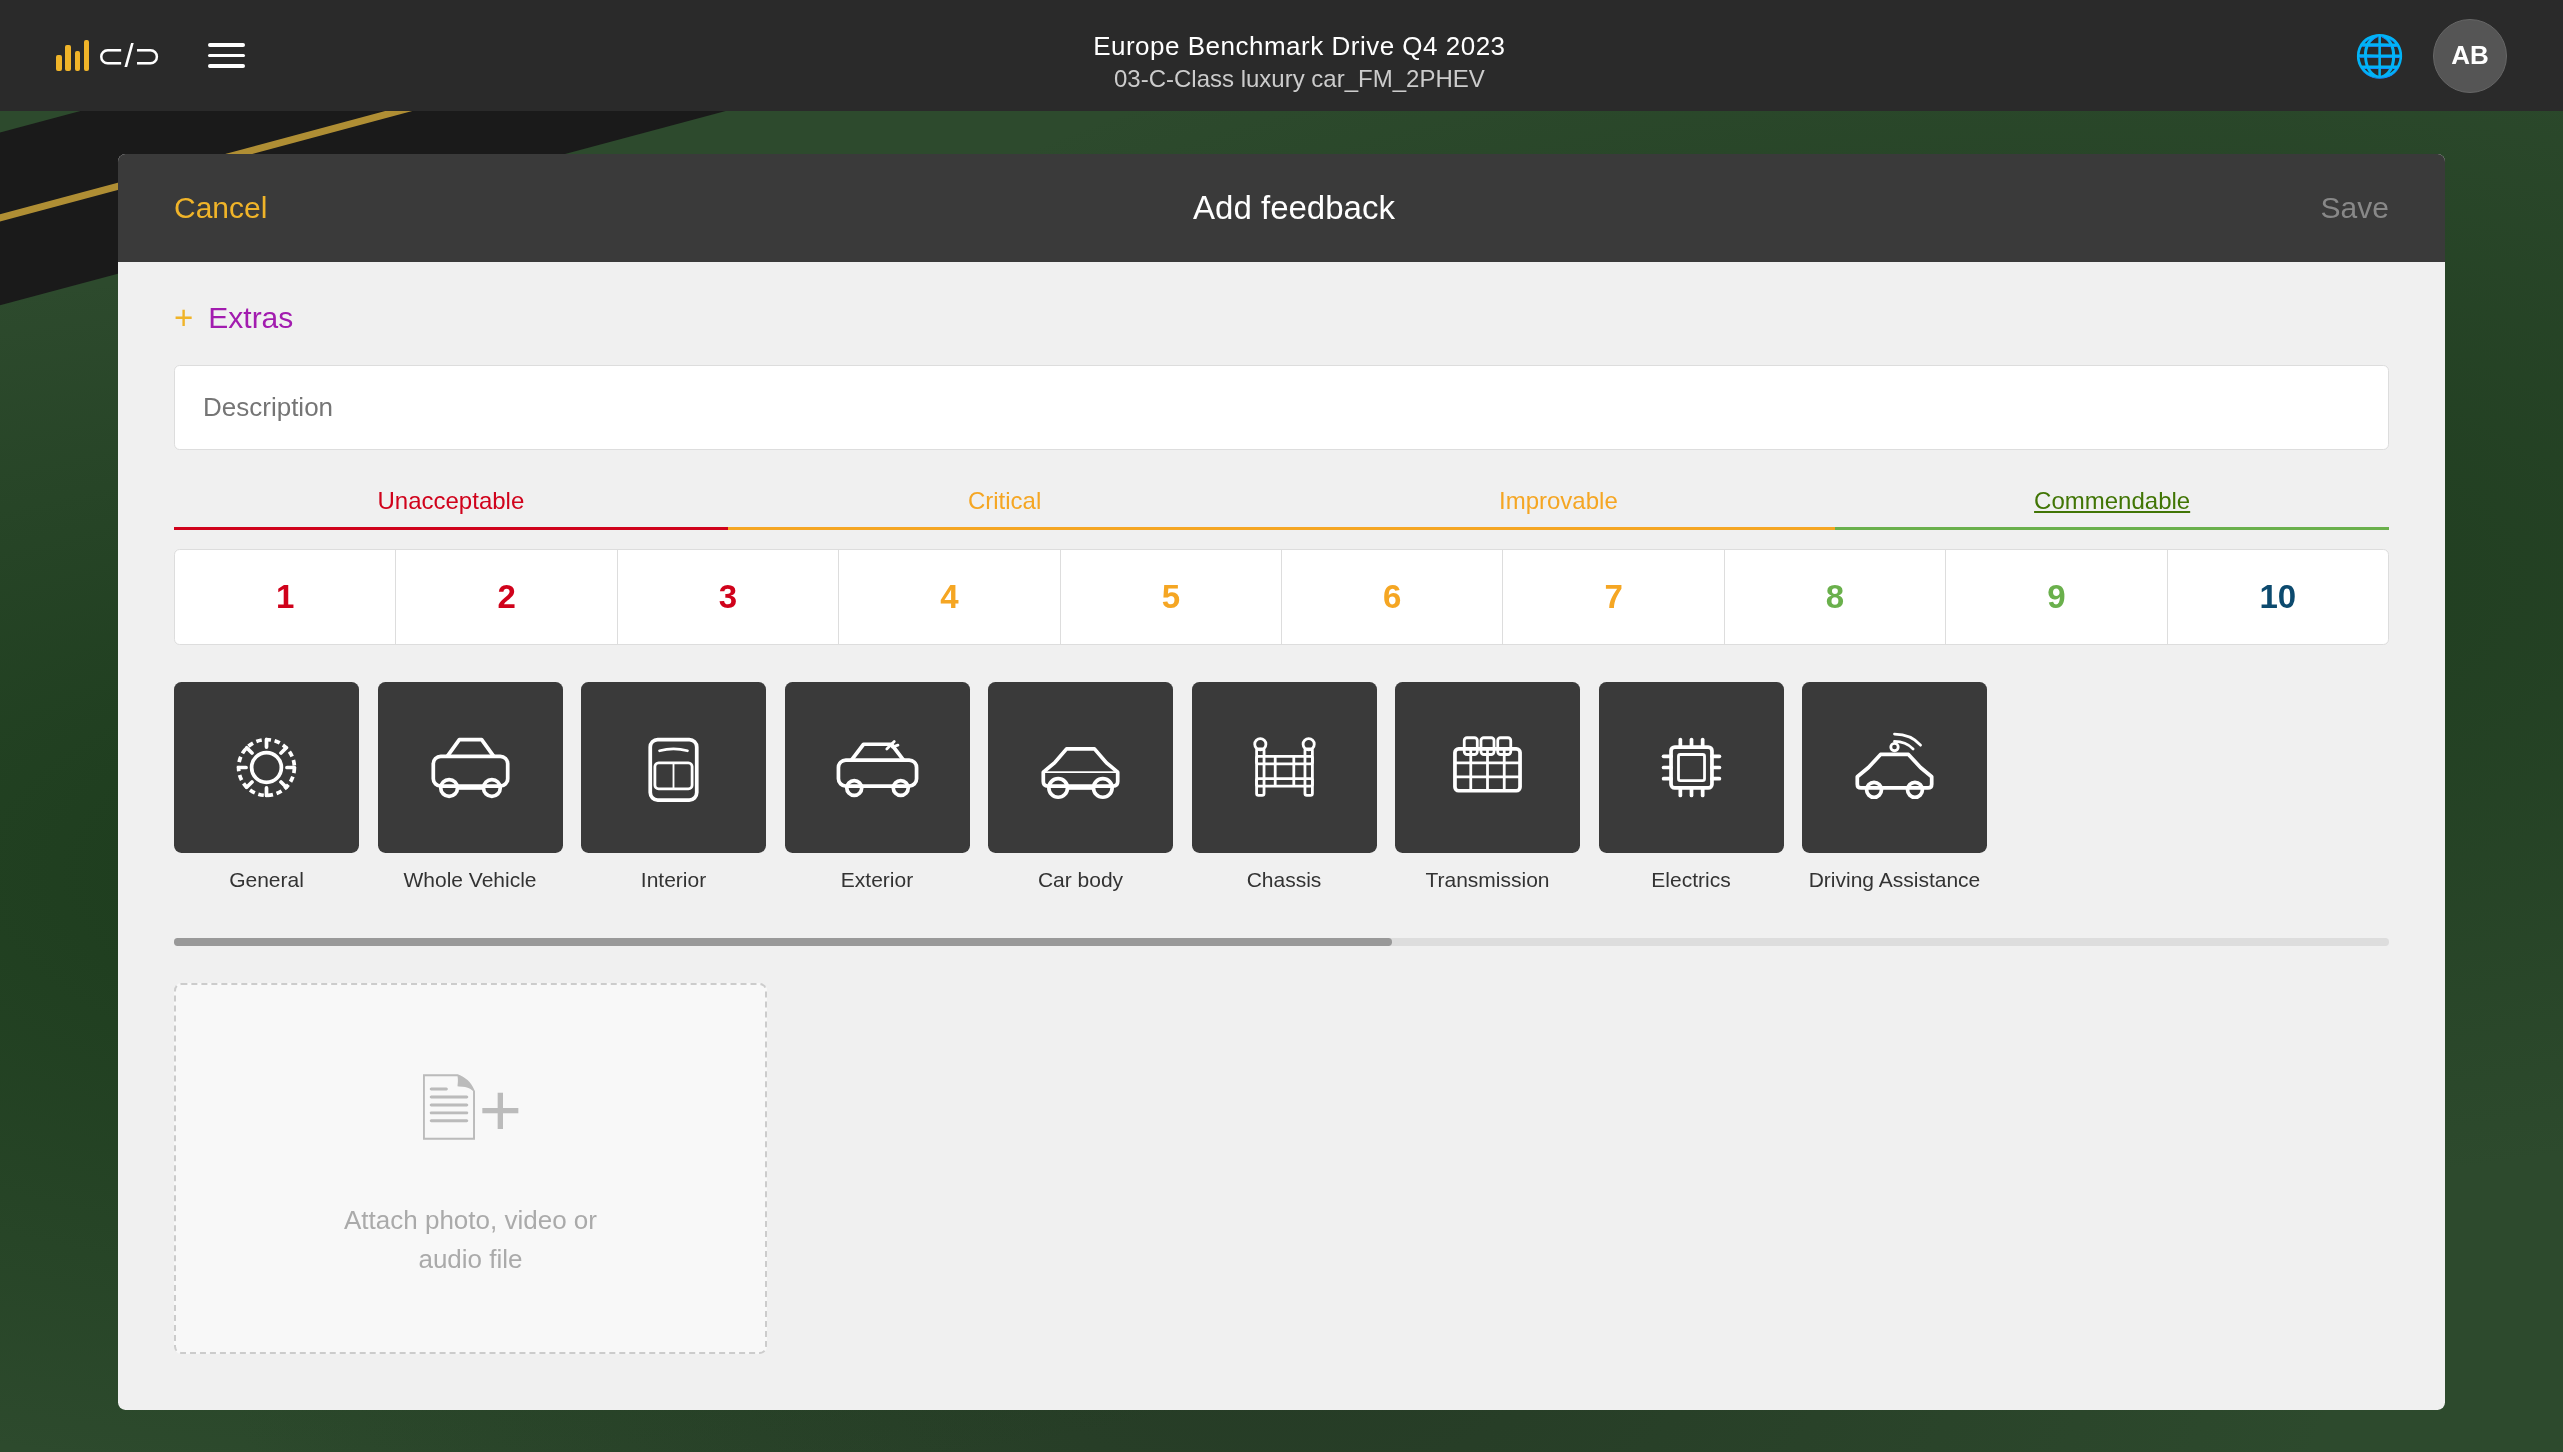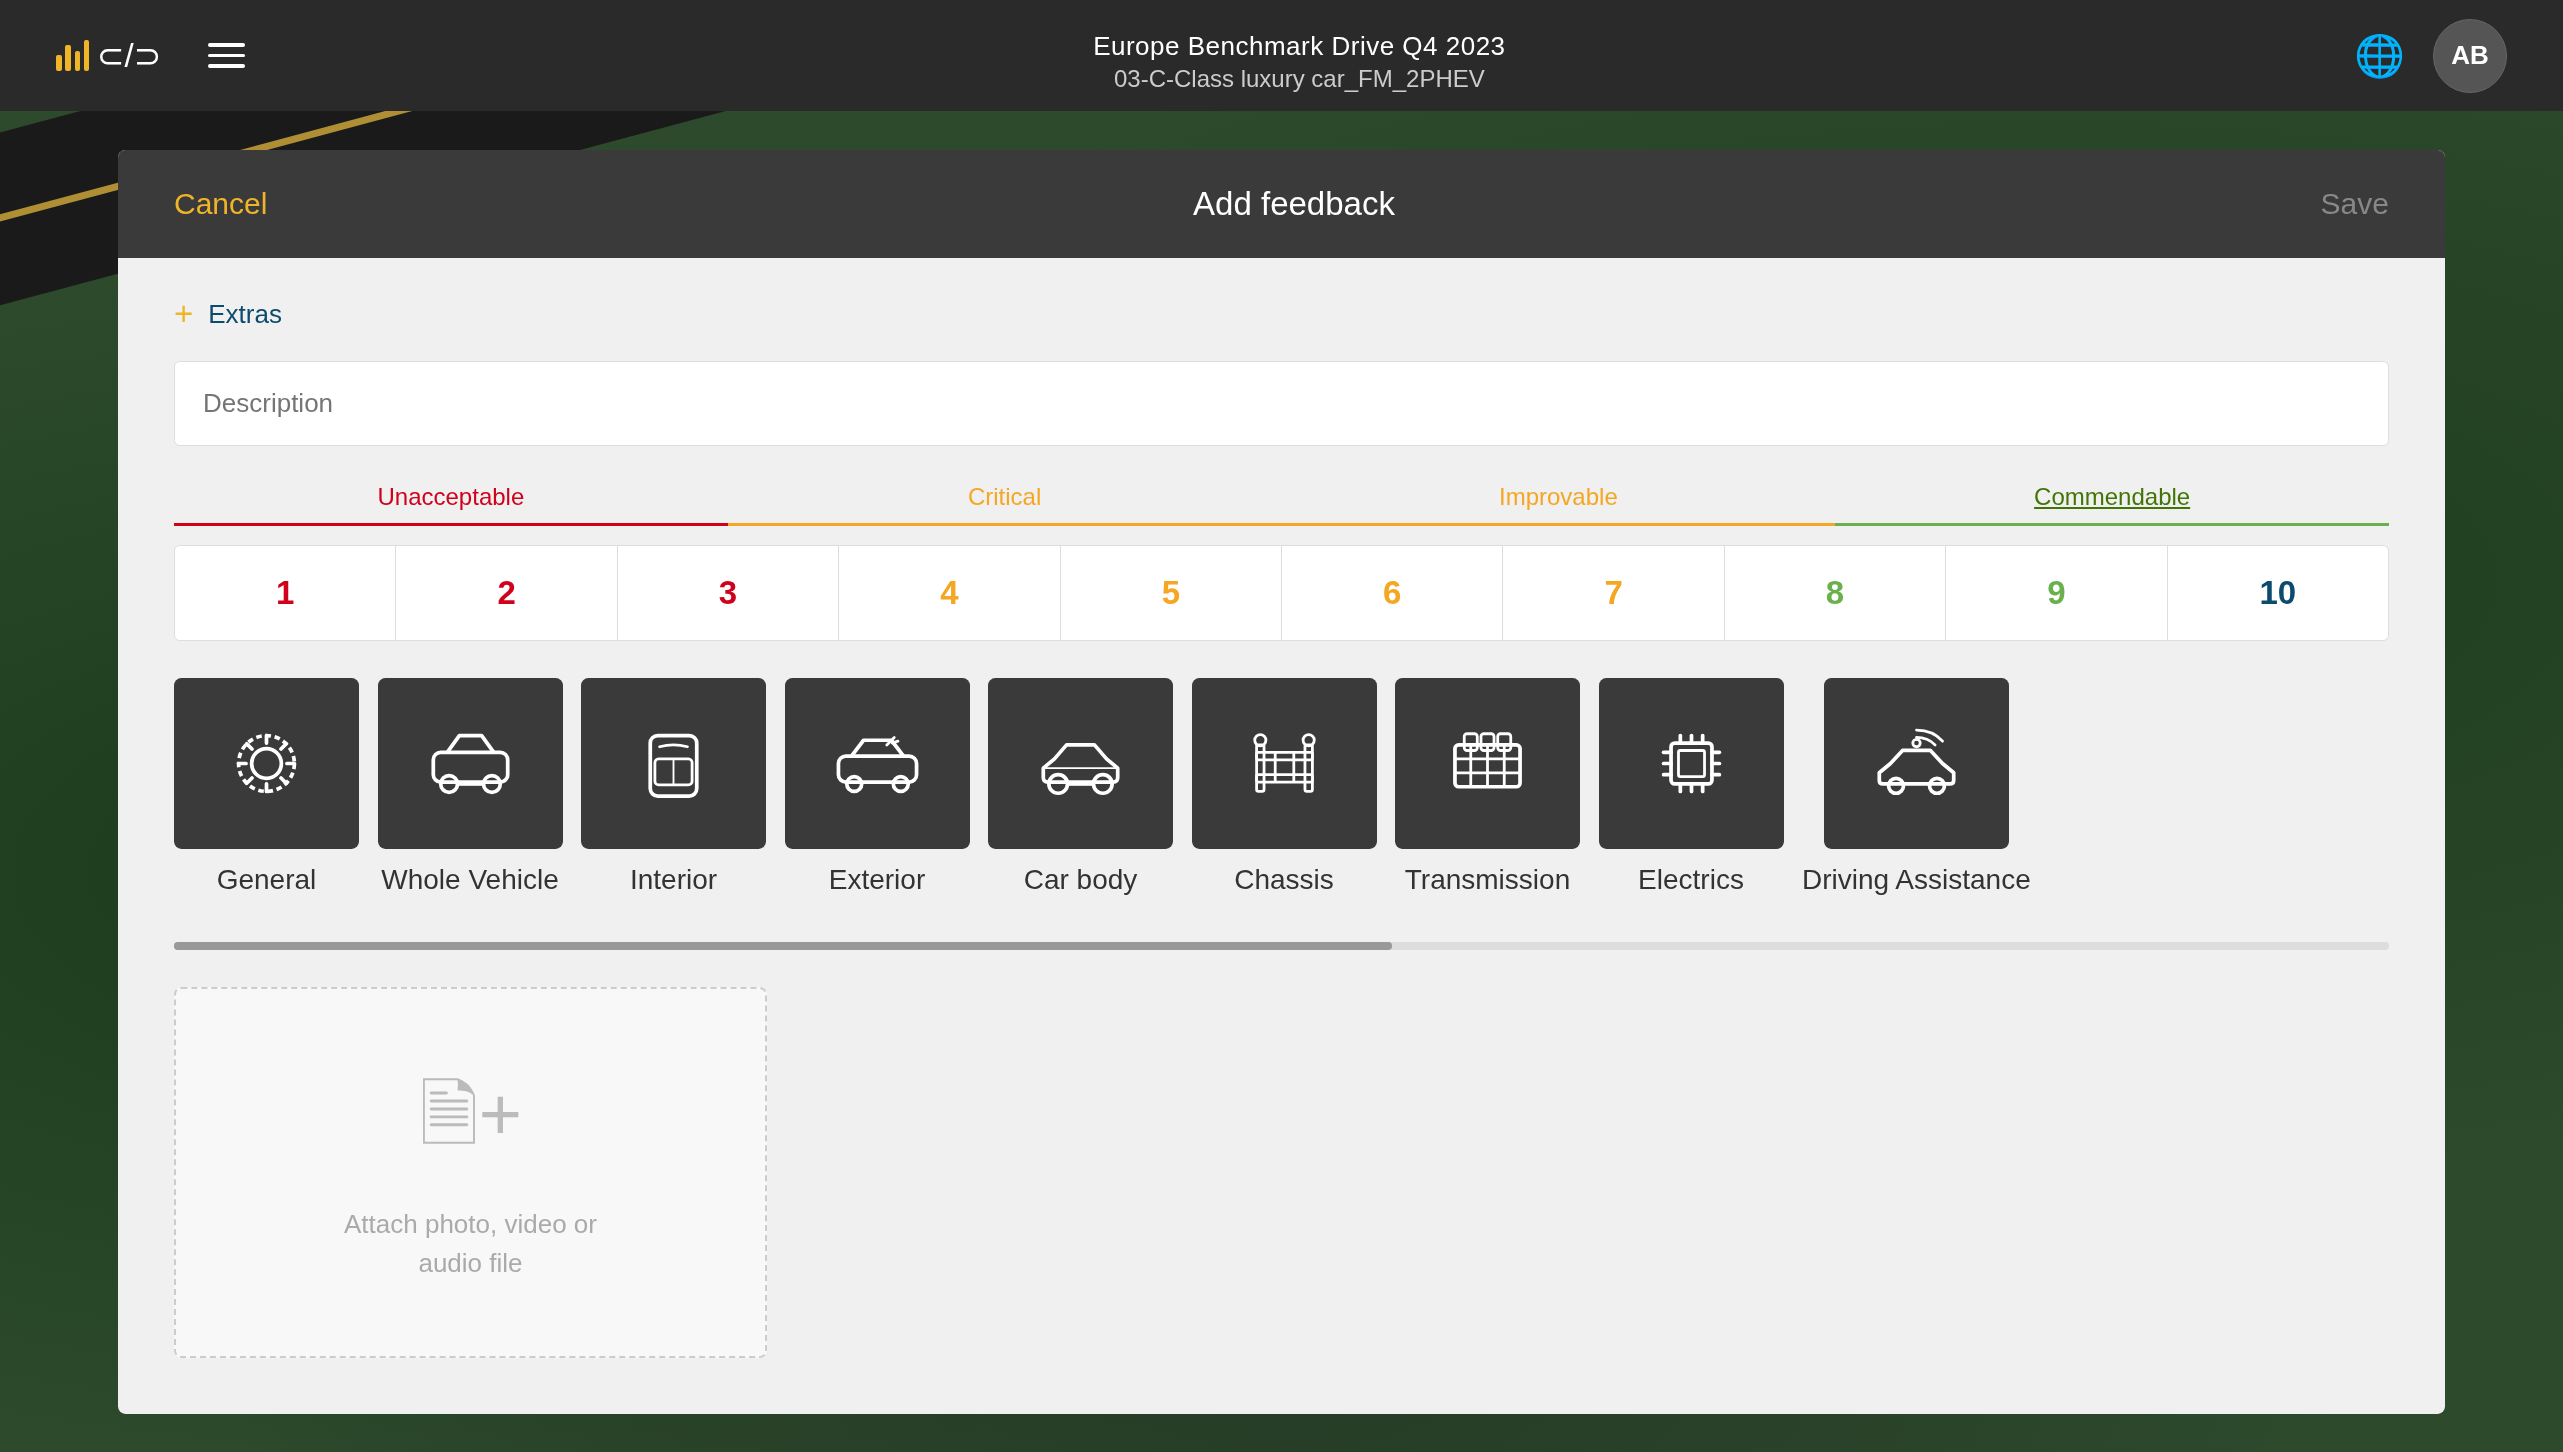--- a/index.html
+++ b/index.html
@@ -214,22 +214,22 @@
       margin-bottom: 28px;
     }
 
     .extras-plus {
       color: #f0b429;
       font-size: 33px;
       font-weight: 300;
     }
 
     .extras-label {
-      color: #0c4a6e;
-      font-size: 26px;
+      color: #a21caf;
+      font-size: 30px;
       font-weight: 400;
     }
 
     
     .description-input {
       width: 100%;
       padding: 26px 28px;
       border: 0.9px solid #ddd;
       border-radius: 5.6px;
       font-size: 26px;
@@ -339,21 +339,21 @@
 
     .category-icon-box svg {
       width: 93px;
       height: 93px;
       fill: none;
       stroke: white;
       stroke-width: 3;
     }
 
     .category-label {
-      font-size: 28px;
+      font-size: 21px;
       color: #333;
     }
 
     
     .scroll-indicator {
       height: 7.4px;
       background: #ddd;
       border-radius: 3.7px;
       margin-bottom: 37px;
       position: relative;

